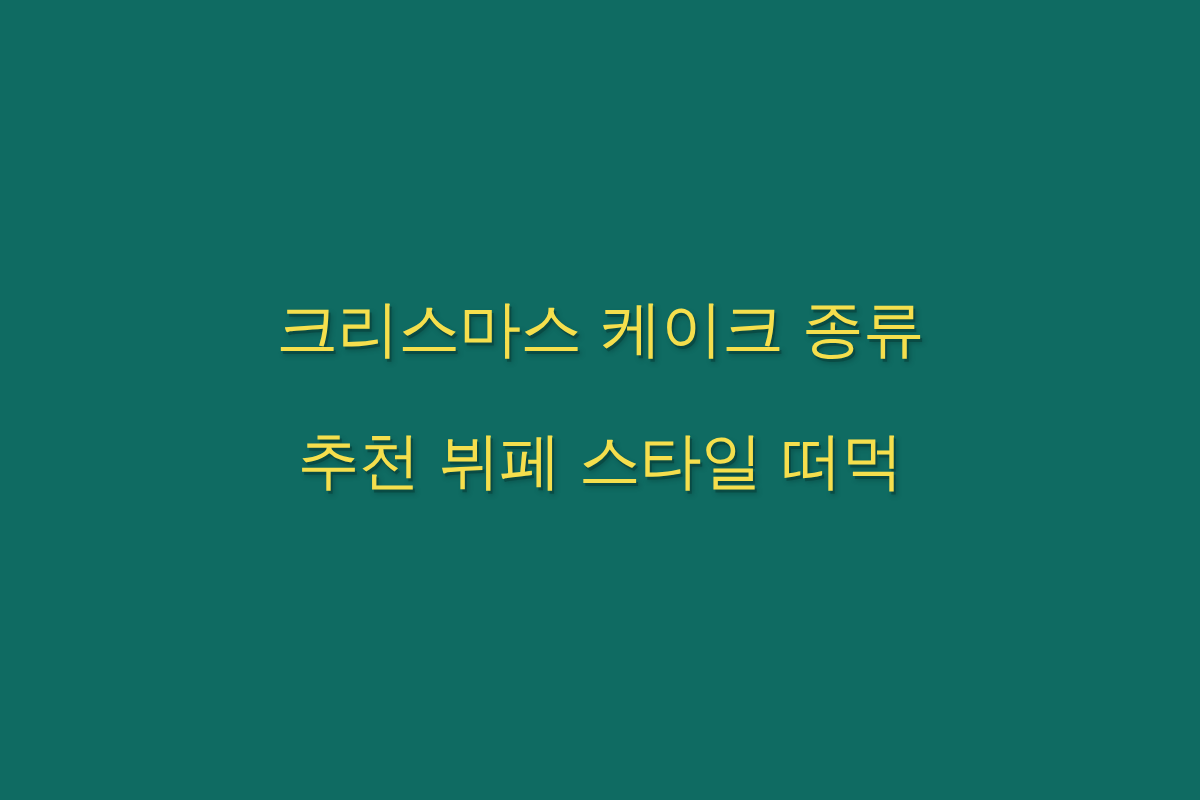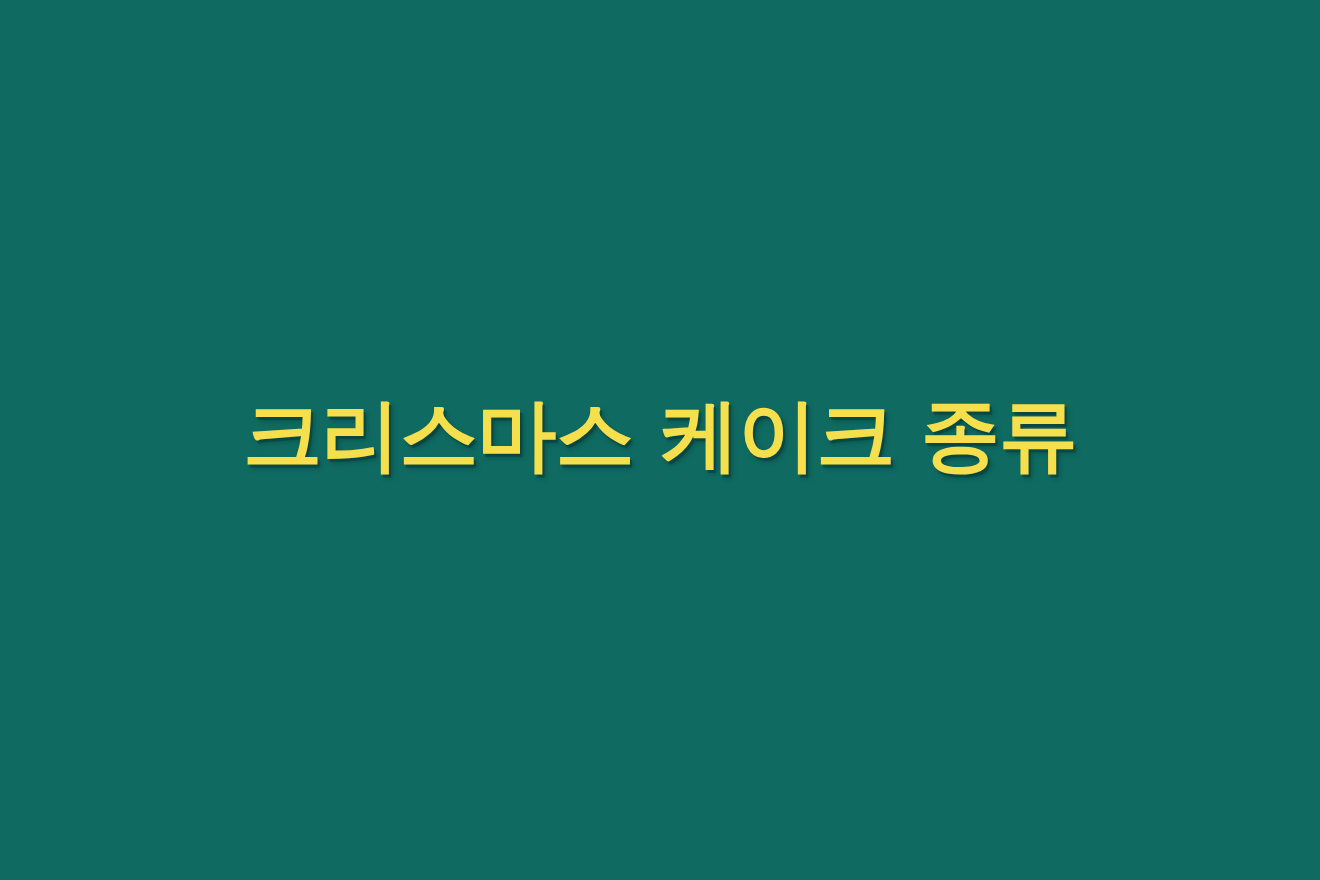--- a/index.html
+++ b/index.html
@@ -30,35 +30,36 @@
   #title-block {
     width: 1030px;
     text-align: center;
     margin-top: -10px;
   }
 
   .title-line {
     display: block;
     color: #f5df4d;
     font-family: "DejaVu Sans", "Liberation Sans", sans-serif;
-    font-weight: 700;
-    font-size: 72px;
+    font-weight: 400;
+    font-size: 62px;
     line-height: 132px;
     letter-spacing: -1px;
     white-space: nowrap;
     text-shadow:
       2px 3px 0 rgba(8, 60, 54, 0.55),
       3px 4px 5px rgba(6, 48, 44, 0.40);
   }
 </style>
 </head>
 <body>
 
 <div id="thumbnail-card" style="background-color: rgb(15, 107, 98);">
 
   <div id="title-block" style="text-align: center;">
 
     <span class="title-line" style="color: rgb(245, 223, 77);">크리스마스 케이크 종류</span>
 
+    <span class="title-line" style="color: rgb(245, 223, 77);">추천 뷔페 스타일 떠먹</span>
 
 
   </div>
 </div>
 
 </body></html>

